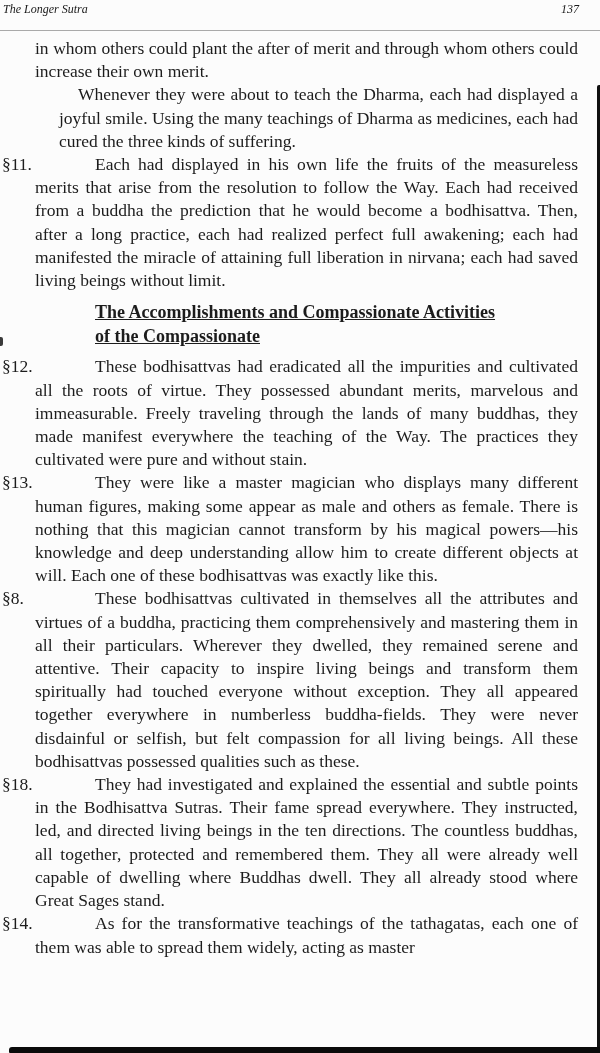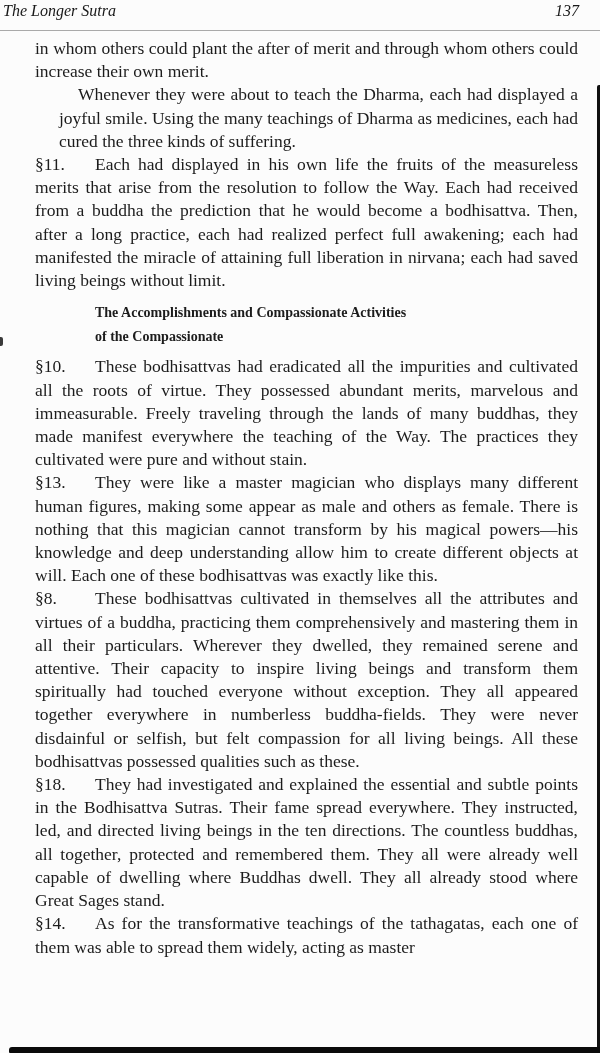--- a/index.html
+++ b/index.html
@@ -12,21 +12,21 @@
     font-family: "Liberation Serif", "DejaVu Serif", serif;
     color: #1c1c1c;
   }
   .running-header {
     position: absolute;
     top: 2px; left: 3px; right: 21px;
     display: flex;
     justify-content: space-between;
     align-items: center;
     font-style: italic;
-    font-size: 16px;
+    font-size: 12px;
     color: #191919;
   }
   .header-rule {
     position: absolute;
     top: 30px; left: 0; width: 600px; height: 1px;
     background: #a9a9a9;
   }
   .content {
     position: absolute;
     top: 37px; left: 35px; right: 22px;
@@ -35,28 +35,28 @@
     text-align: justify;
   }
   .para { position: relative; margin: 0; }
   .para.indent-first { text-indent: 19px; margin-left: 24px; }
   .para.section { text-indent: 60px; }
   .section-marker {
     position: absolute;
     left: -33px; top: 0;
     text-indent: 0;
     white-space: nowrap;
-    margin-left: 33px;
   }
   .sub-heading {
     margin: 9px 0 7px 60px;
     font-weight: bold;
-    font-size: 14px;
+    font-size: 18px;
     line-height: 23.6px;
     text-align: left;
+    text-decoration: underline;
   }
   .scan-edge-line {
     position: absolute;
     right: 0; top: 85px; bottom: 0; width: 3px;
     background: #101010;
     border-radius: 2px 0 0 0;
   }
   .scan-bottom-bar {
     position: absolute;
     left: 9px; right: 0; bottom: 0; height: 6px;
@@ -92,21 +92,21 @@
       <span class="section-marker">§11.</span>
       <span>Each had displayed in his own life the fruits of the measureless merits that arise from the resolution to follow the Way. Each had received from a buddha the prediction that he would become a bodhisattva. Then, after a long practice, each had realized perfect full awakening; each had manifested the miracle of attaining full liberation in nirvana; each had saved living beings without limit.</span>
     </p>
 
     <div class="sub-heading">
       <div>The Accomplishments and Compassionate Activities</div>
       <div>of the Compassionate</div>
     </div>
 
     <p class="para section">
-      <span class="section-marker">§10.</span>
+      <span class="section-marker">§12.</span>
       <span>These bodhisattvas had eradicated all the impurities and cultivated all the roots of virtue. They possessed abundant merits, marvelous and immeasurable. Freely traveling through the lands of many buddhas, they made manifest everywhere the teaching of the Way. The practices they cultivated were pure and without stain.</span>
     </p>
 
     <p class="para section">
       <span class="section-marker">§13.</span>
       <span>They were like a master magician who displays many different human figures, making some appear as male and others as female. There is nothing that this magician cannot transform by his magical powers—his knowledge and deep understanding allow him to create different objects at will. Each one of these bodhisattvas was exactly like this.</span>
     </p>
 
     <p class="para section">
       <span class="section-marker">§8.</span>

